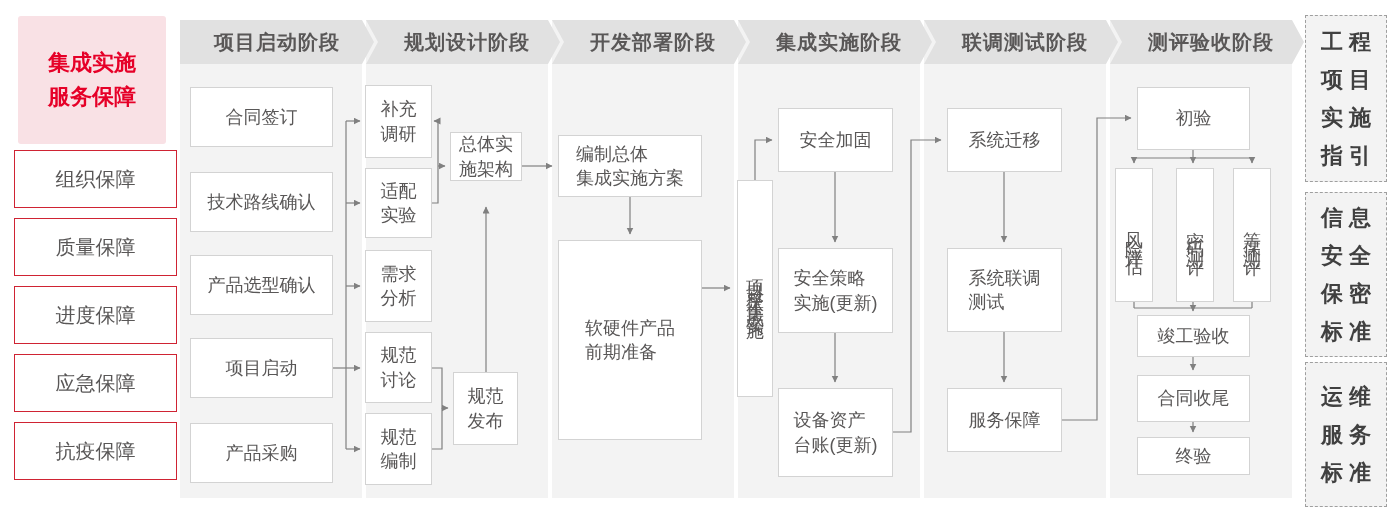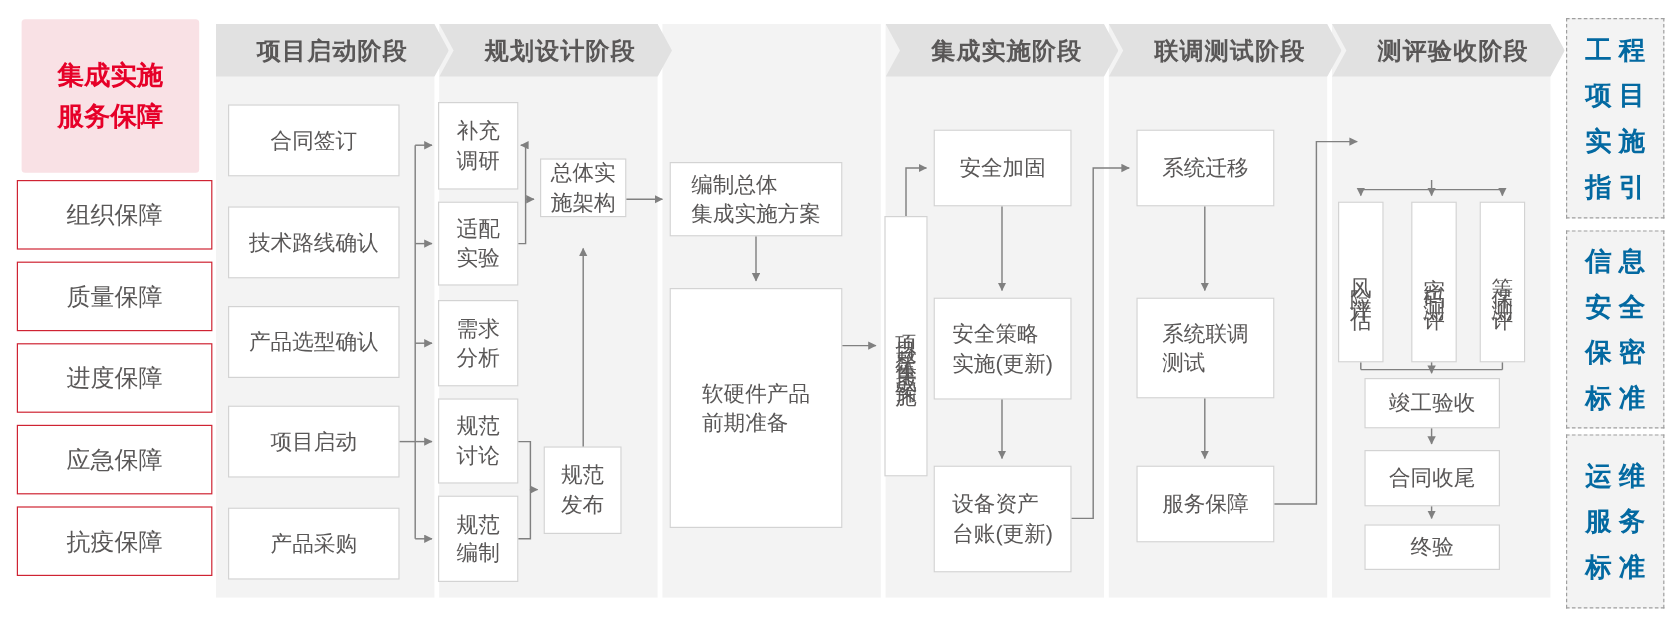--- a/index.html
+++ b/index.html
@@ -27,21 +27,21 @@
   
   .ls-title{position:absolute;left:18px;top:16px;width:148px;height:128px;background:#f9e1e5;
             color:#e60028;font-weight:bold;font-size:22px;line-height:1.55;border-radius:3px;
             display:flex;align-items:center;justify-content:center;text-align:center;white-space:pre-line}
   .ls-item{position:absolute;left:14px;width:163px;height:58px;background:#ffffff;
            border:1px solid #cf2333;color:#595757;font-size:20px;box-sizing:border-box;
            display:flex;align-items:center;justify-content:center}
 
   
   .rs-box{position:absolute;left:1305px;width:82px;background:#f3f3f3;border:1px dashed #9f9f9f;
-          color:#0369a1;font-weight:bold;font-size:22px;letter-spacing:6px;line-height:38px;
+          color:#404040;font-weight:bold;font-size:22px;letter-spacing:6px;line-height:38px;
           box-sizing:border-box;padding-left:6px;
           display:flex;align-items:center;justify-content:center;text-align:center;white-space:pre-line}
 
   
   .overlay{position:absolute;left:0;top:0;pointer-events:none}
   .overlay polyline{fill:none;stroke:#808080;stroke-width:1.2}
 </style>
 </head>
 <body>
 
@@ -57,20 +57,21 @@
 
   <div class="panel" style="left:180px"></div>
   <div class="panel" style="left:366px"></div>
   <div class="panel" style="left:552px"></div>
   <div class="panel" style="left:738px"></div>
   <div class="panel" style="left:924px"></div>
   <div class="panel" style="left:1110px"></div>
 
   <div class="phase first" style="left:180px">项目启动阶段</div>
   <div class="phase" style="left:366px">规划设计阶段</div>
+  <div class="phase" style="left:552px">开发部署阶段</div>
   <div class="phase" style="left:738px">集成实施阶段</div>
   <div class="phase" style="left:924px">联调测试阶段</div>
   <div class="phase" style="left:1110px">测评验收阶段</div>
 
   <div class="box" style="left:190px;top:87px;width:143px;height:60px">合同签订</div>
   <div class="box" style="left:190px;top:172px;width:143px;height:60px">技术路线确认</div>
   <div class="box" style="left:190px;top:255px;width:143px;height:60px">产品选型确认</div>
   <div class="box" style="left:190px;top:338px;width:143px;height:60px">项目启动</div>
   <div class="box" style="left:190px;top:423px;width:143px;height:60px">产品采购</div>
 
@@ -99,20 +100,21 @@
   <div class="box" style="left:778px;top:248px;width:115px;height:85px">安全策略
 实施(更新)</div>
   <div class="box" style="left:778px;top:388px;width:115px;height:89px">设备资产
 台账(更新)</div>
 
   <div class="box" style="left:947px;top:108px;width:115px;height:64px">系统迁移</div>
   <div class="box" style="left:947px;top:248px;width:115px;height:84px">系统联调
 测试</div>
   <div class="box" style="left:947px;top:388px;width:115px;height:64px">服务保障</div>
 
+  <div class="box" style="left:1137px;top:87px;width:113px;height:63px">初验</div>
   <div class="box v" style="left:1115px;top:168px;width:38px;height:134px;letter-spacing:9px">风险评估</div>
   <div class="box v" style="left:1176px;top:168px;width:38px;height:134px;letter-spacing:9px">密码测评</div>
   <div class="box v" style="left:1233px;top:168px;width:38px;height:134px;letter-spacing:9px">等保测评</div>
   <div class="box" style="left:1137px;top:315px;width:113px;height:42px">竣工验收</div>
   <div class="box" style="left:1137px;top:375px;width:113px;height:47px">合同收尾</div>
   <div class="box" style="left:1137px;top:437px;width:113px;height:38px">终验</div>
 
   <div class="rs-box" style="top:15px;height:167px">工程
 项目
 实施

